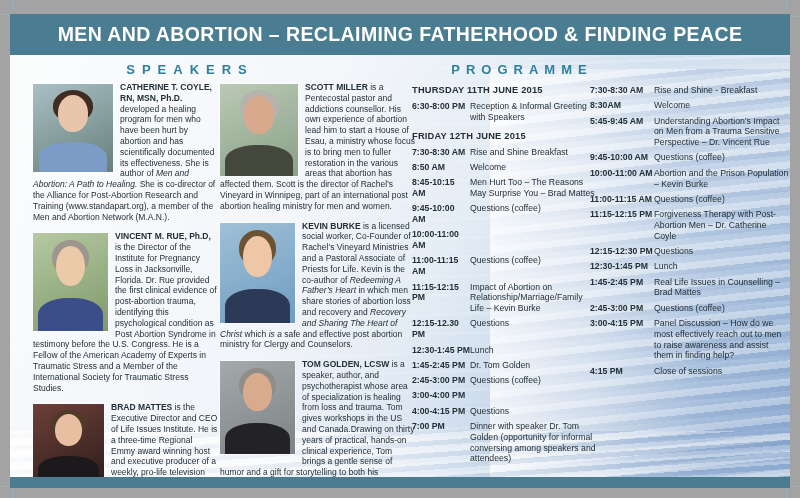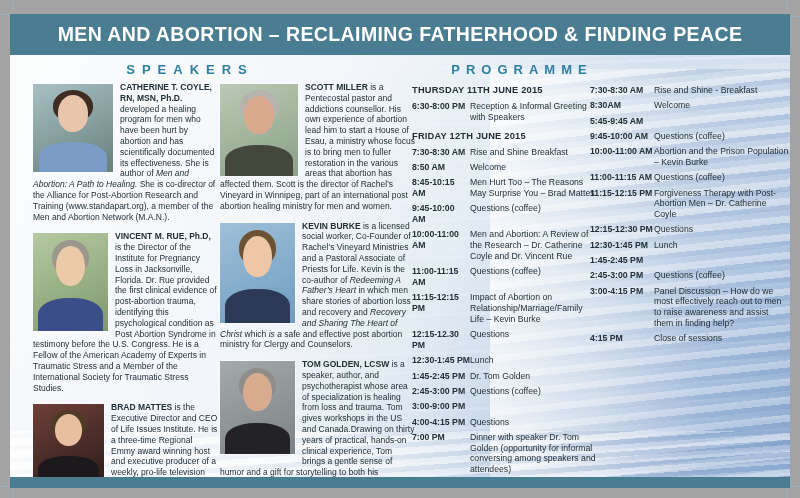--- a/index.html
+++ b/index.html
@@ -170,21 +170,20 @@
           <div class="prow">
             <span class="ptime">8:45-10:15 AM</span>
             <span class="pdesc">Men Hurt Too – The Reasons May Surprise You – Brad Mattes</span>
           </div>
           <div class="prow">
             <span class="ptime">9:45-10:00 AM</span>
             <span class="pdesc">Questions (coffee)</span>
           </div>
           <div class="prow">
             <span class="ptime">10:00-11:00 AM</span>
-            <span class="pdesc">Men and Abortion: A Review of the Research – Dr. Catherine Coyle and Dr. Vincent Rue</span>
           </div>
           <div class="prow">
             <span class="ptime">11:00-11:15 AM</span>
             <span class="pdesc">Questions (coffee)</span>
           </div>
           <div class="prow">
             <span class="ptime">11:15-12:15 PM</span>
             <span class="pdesc">Impact of Abortion on Relationship/Marriage/Family Life – Kevin Burke</span>
           </div>
           <div class="prow">
@@ -197,21 +196,21 @@
           </div>
           <div class="prow">
             <span class="ptime">1:45-2:45 PM</span>
             <span class="pdesc">Dr. Tom Golden</span>
           </div>
           <div class="prow">
             <span class="ptime">2:45-3:00 PM</span>
             <span class="pdesc">Questions (coffee)</span>
           </div>
           <div class="prow">
-            <span class="ptime">3:00-9:00 PM</span>
+            <span class="ptime">3:00-4:00 PM</span>
           </div>
           <div class="prow">
             <span class="ptime">4:00-4:15 PM</span>
             <span class="pdesc">Questions</span>
           </div>
           <div class="prow">
             <span class="ptime">7:00 PM</span>
             <span class="pdesc">Dinner with speaker Dr. Tom Golden (opportunity for informal conversing among speakers and attendees)</span>
           </div>
         </div>
@@ -221,20 +220,21 @@
           <div class="prow">
             <span class="ptime">7:30-8:30 AM</span>
             <span class="pdesc">Rise and Shine - Breakfast</span>
           </div>
           <div class="prow">
             <span class="ptime">8:30AM</span>
             <span class="pdesc">Welcome</span>
           </div>
           <div class="prow">
             <span class="ptime">5:45-9:45 AM</span>
+            <span class="pdesc">Understanding Abortion’s Impact on Men from a Trauma Sensitive Perspective – Dr. Vincent Rue</span>
           </div>
           <div class="prow">
             <span class="ptime">9:45-10:00 AM</span>
             <span class="pdesc">Questions (coffee)</span>
           </div>
           <div class="prow">
             <span class="ptime">10:00-11:00 AM</span>
             <span class="pdesc">Abortion and the Prison Population – Kevin Burke</span>
           </div>
           <div class="prow">
@@ -248,20 +248,21 @@
           <div class="prow">
             <span class="ptime">12:15-12:30 PM</span>
             <span class="pdesc">Questions</span>
           </div>
           <div class="prow">
             <span class="ptime">12:30-1:45 PM</span>
             <span class="pdesc">Lunch</span>
           </div>
           <div class="prow">
             <span class="ptime">1:45-2:45 PM</span>
+            <span class="pdesc">Real Life Issues in Counselling – Brad Mattes</span>
           </div>
           <div class="prow">
             <span class="ptime">2:45-3:00 PM</span>
             <span class="pdesc">Questions (coffee)</span>
           </div>
           <div class="prow">
             <span class="ptime">3:00-4:15 PM</span>
             <span class="pdesc">Panel Discussion – How do we most effectively reach out to men to raise awareness and assist them in finding help?</span>
           </div>
           <div class="prow">

